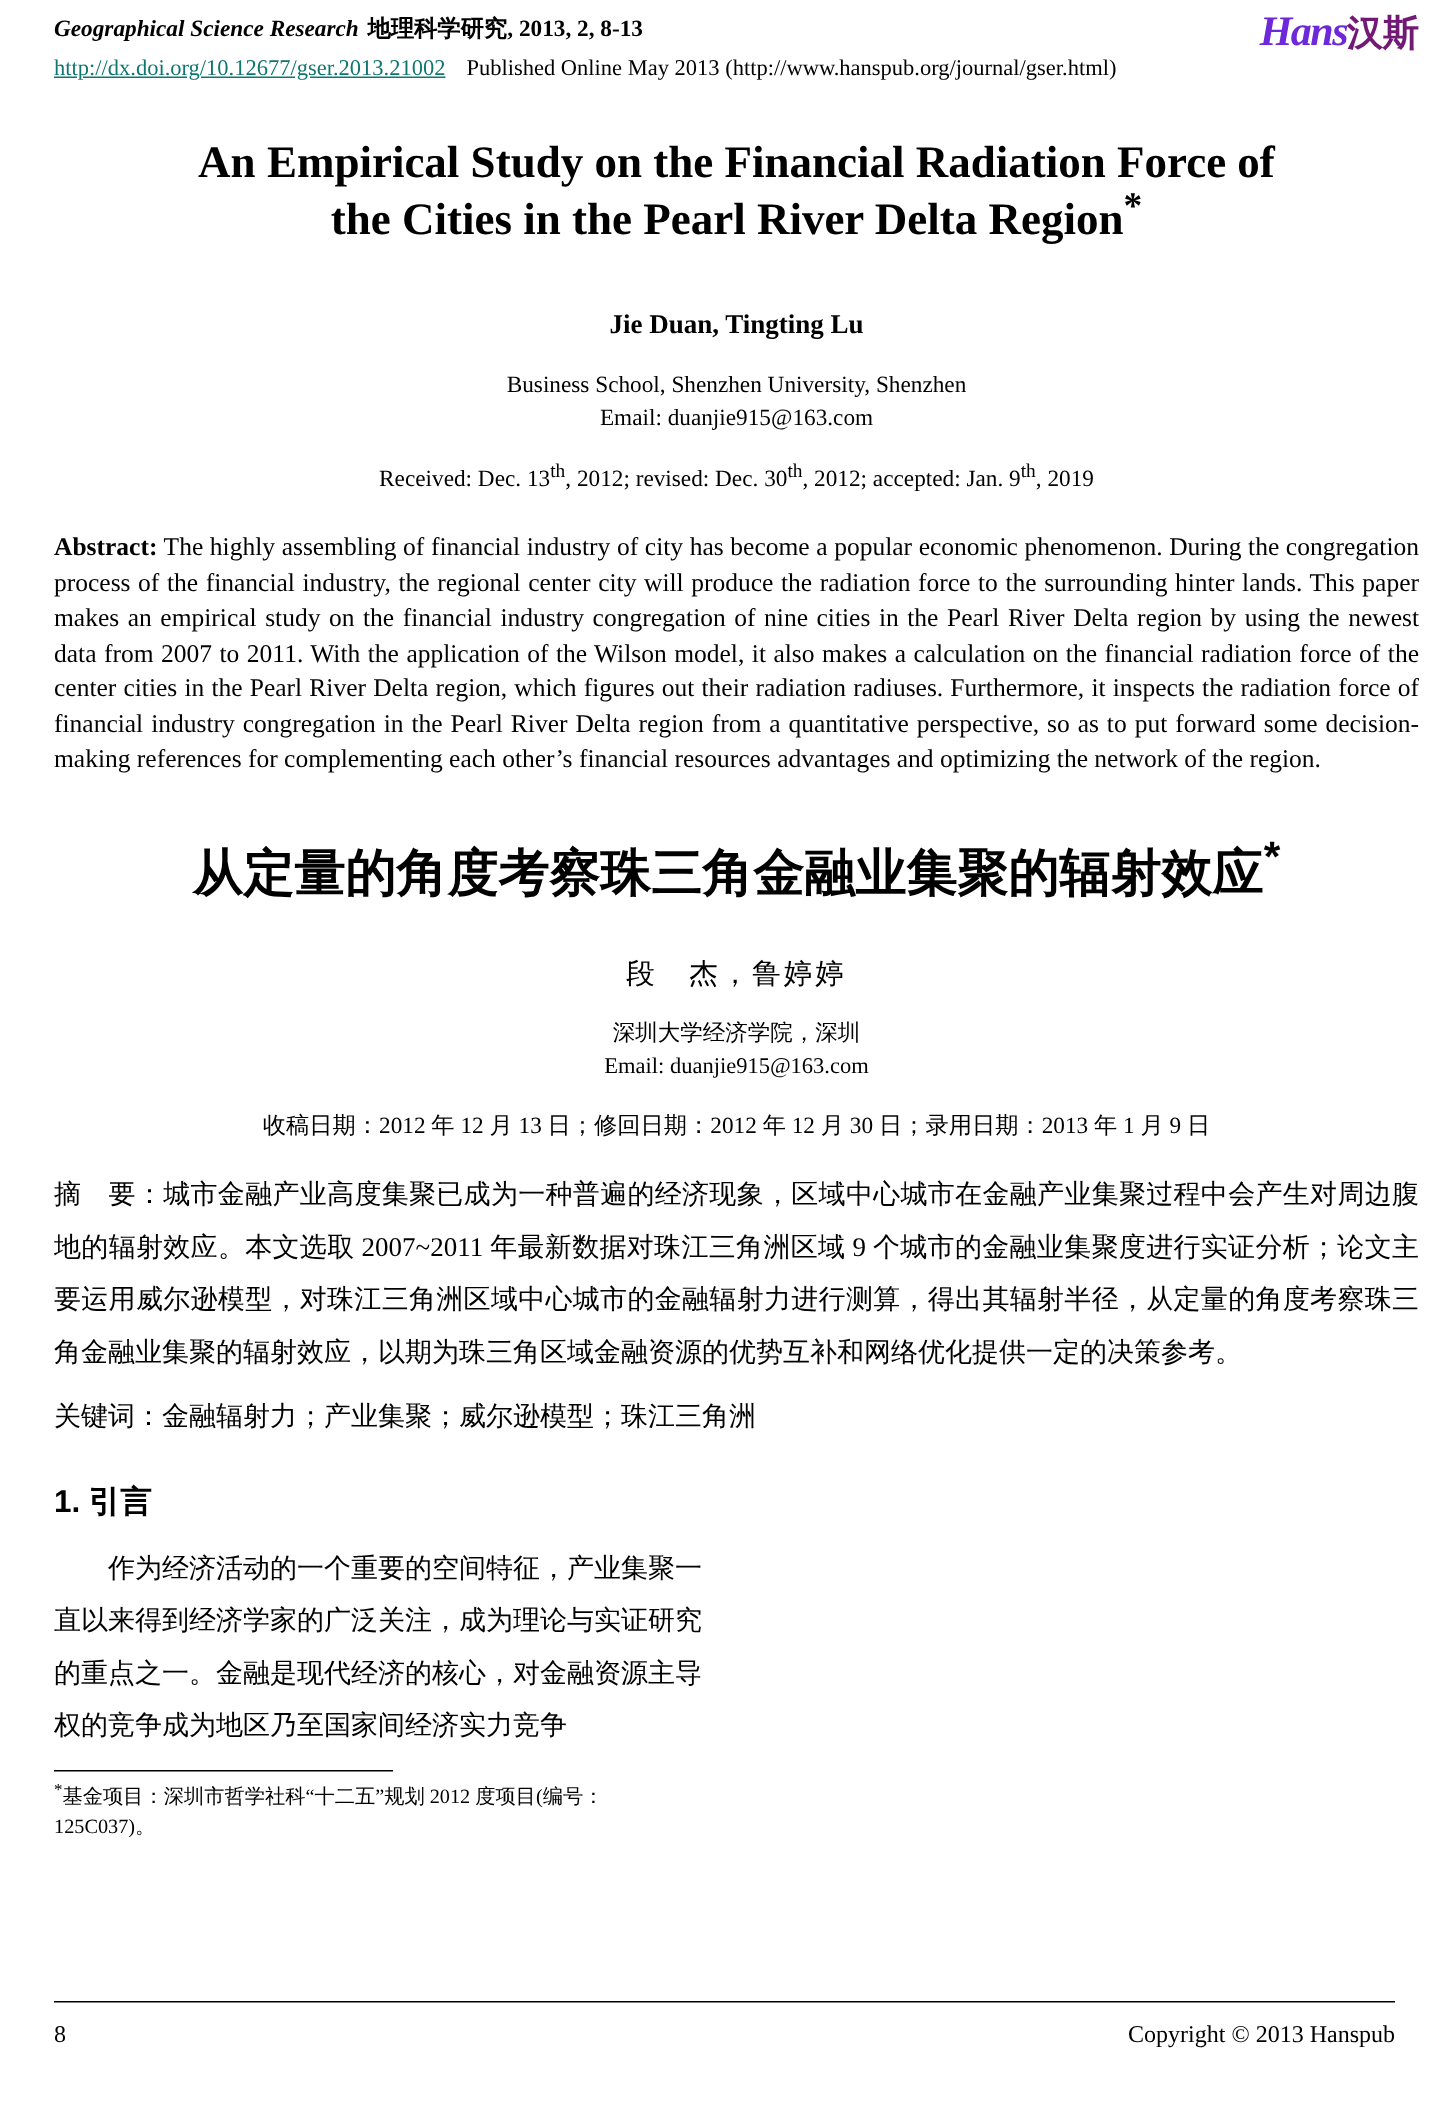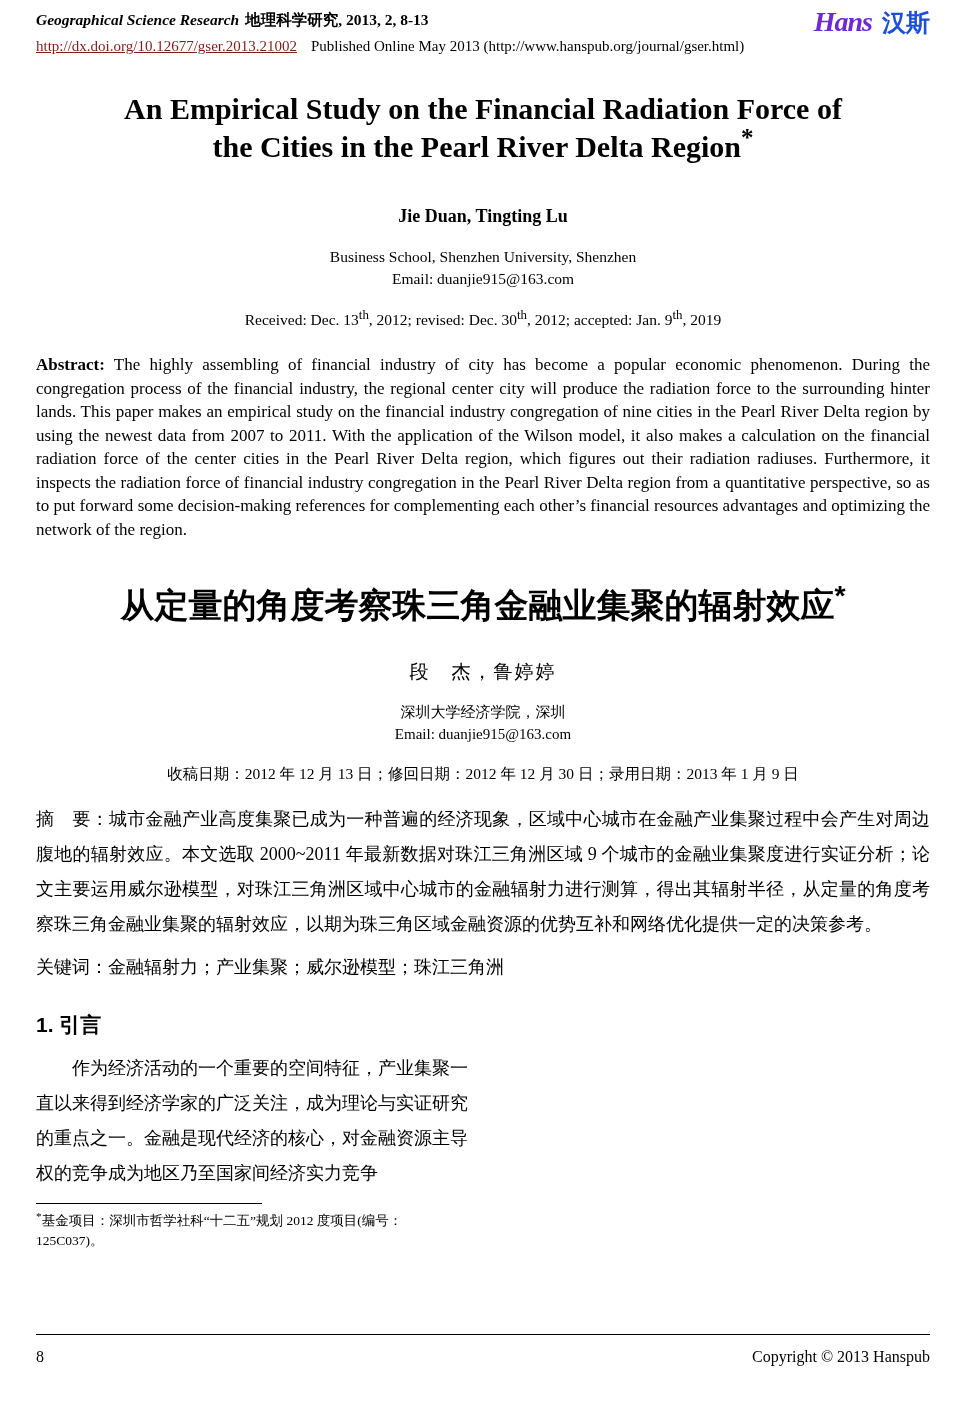--- a/index.html
+++ b/index.html
@@ -3,34 +3,34 @@
 <meta charset="utf-8">
 <style>
   * { margin:0; padding:0; box-sizing:border-box; }
   html,body { background:#ffffff; }
   .page {
     position:relative;
     width:966px; height:1376px;
     background:#fff; color:#000;
     overflow:hidden;
     font-family:"Liberation Serif","DejaVu Serif",serif;
-    padding:10px 36px 0 36px;
+    padding:10px 20px 0 36px;
   }
 
   
   .header { position:relative; }
   .journal-line { font-size:15.5px; font-weight:bold; line-height:20px; }
   .j-en { font-style:italic; }
   .j-zh { margin-left:6px; }
   .doi-line { margin-top:7px; font-size:15px; line-height:19px; }
-  .doi-link { color:#7f1d1d; text-decoration:underline; cursor:pointer; }
+  .doi-link { color:#0f766e; text-decoration:underline; cursor:pointer; }
   .published { margin-left:14px; }
   .logo { position:absolute; top:-4px; right:0; white-space:nowrap; }
   .logo-hans { color:#6d28d9; font-weight:bold; font-style:italic; font-size:28px; letter-spacing:-1px; }
-  .logo-hanzi { color:#1d4ed8; font-weight:bold; font-size:24px; margin-left:10px;
+  .logo-hanzi { color:#701a75; font-weight:bold; font-size:24px; margin-left:0;
                 font-family:"Liberation Sans","DejaVu Sans",sans-serif; }
 
   
   .en-title { margin-top:34px; text-align:center; font-size:30px; font-weight:bold; line-height:38px; }
   sup { line-height:0; }
   .en-authors { margin-top:40px; text-align:center; font-size:18px; font-weight:bold; }
   .en-affil { margin-top:20px; text-align:center; font-size:15.5px; line-height:19px; }
   .en-email { margin-top:3px; text-align:center; font-size:15.5px; line-height:19px; }
   .en-received { margin-top:22px; text-align:center; font-size:15.5px; line-height:19px; }
   .en-abstract { margin-top:24px; font-size:17px; line-height:23.5px; text-align:justify; }
@@ -96,21 +96,21 @@
   <p class="en-abstract"><b class="lbl">Abstract:</b><span> The highly assembling of financial industry of city has become a popular economic phenomenon. During the congregation process of the financial industry, the regional center city will produce the radiation force to the surrounding hinter lands. This paper makes an empirical study on the financial industry congregation of nine cities in the Pearl River Delta region by using the newest data from 2007 to 2011. With the application of the Wilson model, it also makes a calculation on the financial radiation force of the center cities in the Pearl River Delta region, which figures out their radiation radiuses. Furthermore, it inspects the radiation force of financial industry congregation in the Pearl River Delta region from a quantitative perspective, so as to put forward some decision-making references for complementing each other’s financial resources advantages and optimizing the network of the region.</span></p>
 
 
   <h2 class="zh-title"><span>从定量的角度考察珠三角金融业集聚的辐射效应</span><sup class="t-sup">*</sup></h2>
 
   <p class="zh-authors">段　杰，鲁婷婷</p>
   <p class="zh-affil">深圳大学经济学院，深圳</p>
   <p class="zh-email">Email: duanjie915@163.com</p>
   <p class="zh-received">收稿日期：2012 年 12 月 13 日；修回日期：2012 年 12 月 30 日；录用日期：2013 年 1 月 9 日</p>
 
-  <p class="zh-abstract"><b class="zh-lbl">摘　要：</b><span>城市金融产业高度集聚已成为一种普遍的经济现象，区域中心城市在金融产业集聚过程中会产生对周边腹地的辐射效应。本文选取 2000~2011 年最新数据对珠江三角洲区域 9 个城市的金融业集聚度进行实证分析；论文主要运用威尔逊模型，对珠江三角洲区域中心城市的金融辐射力进行测算，得出其辐射半径，从定量的角度考察珠三角金融业集聚的辐射效应，以期为珠三角区域金融资源的优势互补和网络优化提供一定的决策参考。</span></p>
+  <p class="zh-abstract"><b class="zh-lbl">摘　要：</b><span>城市金融产业高度集聚已成为一种普遍的经济现象，区域中心城市在金融产业集聚过程中会产生对周边腹地的辐射效应。本文选取 2007~2011 年最新数据对珠江三角洲区域 9 个城市的金融业集聚度进行实证分析；论文主要运用威尔逊模型，对珠江三角洲区域中心城市的金融辐射力进行测算，得出其辐射半径，从定量的角度考察珠三角金融业集聚的辐射效应，以期为珠三角区域金融资源的优势互补和网络优化提供一定的决策参考。</span></p>
 
   <p class="zh-keywords"><b class="zh-lbl">关键词：</b><span>金融辐射力；产业集聚；威尔逊模型；珠江三角洲</span></p>
 
   <div class="columns">
     <div class="col col-left">
       <h3 class="sec-heading">1. 引言</h3>
       <p class="body-para indent">作为经济活动的一个重要的空间特征，产业集聚一直以来得到经济学家的广泛关注，成为理论与实证研究的重点之一。金融是现代经济的核心，对金融资源主导权的竞争成为地区乃至国家间经济实力竞争</p>
       <div class="footnote">
         <div class="fn-rule"></div>
         <p class="fn-text"><sup>*</sup><span>基金项目：深圳市哲学社科“十二五”规划 2012 度项目(编号：125C037)。</span></p>

